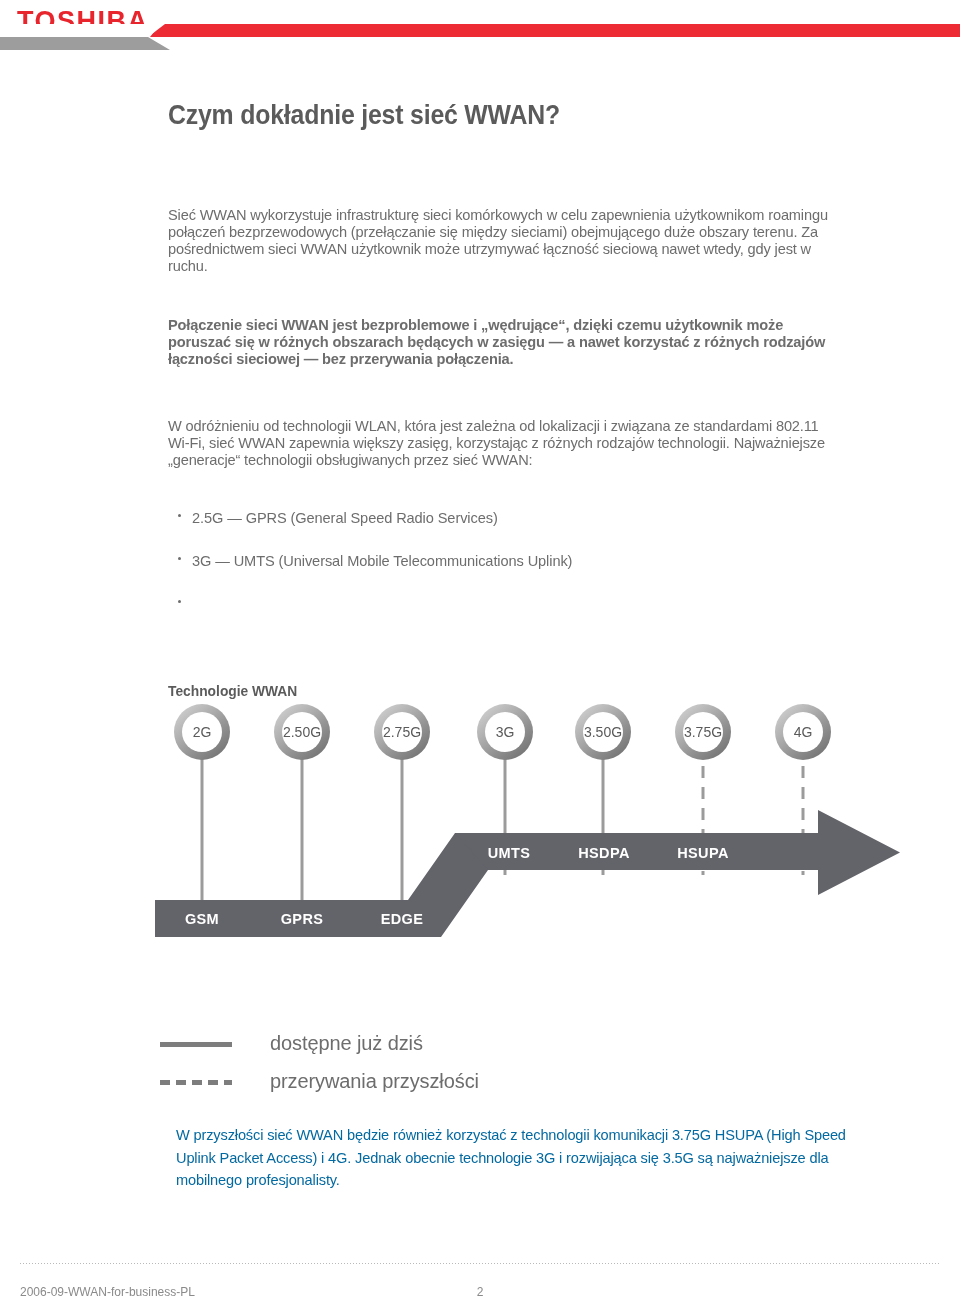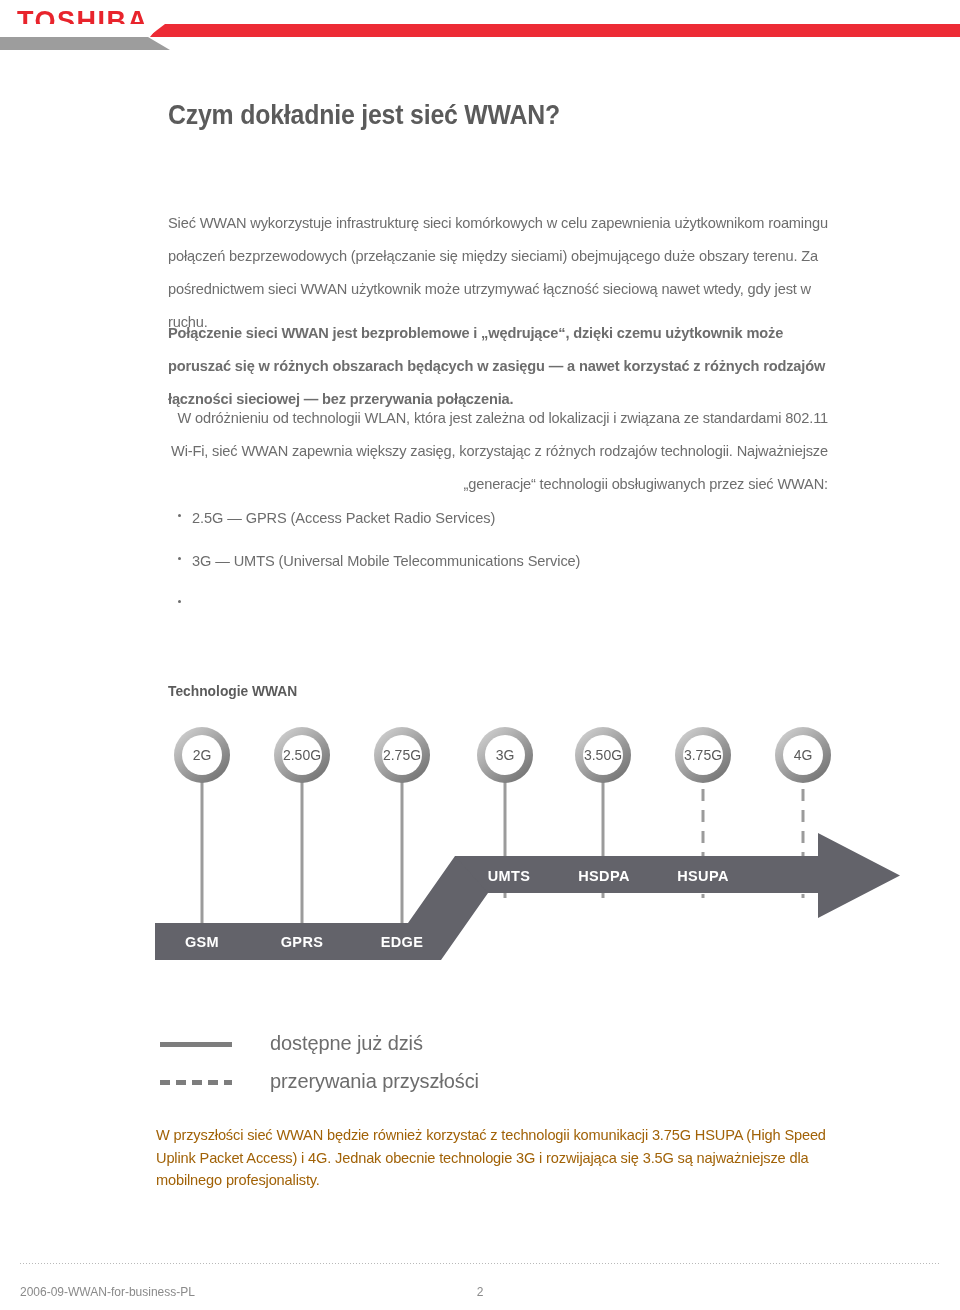--- a/index.html
+++ b/index.html
@@ -26,21 +26,21 @@
     position:absolute; left:168px; top:100px;
     font-family:"Liberation Sans Narrow","Liberation Sans",sans-serif;
     font-weight:bold; font-size:27px; color:#5b5b5b;
     letter-spacing:-0.2px;
     transform: scaleX(0.92); transform-origin: left center;
   }
 
   
   .body-col { position:absolute; left:168px; width:660px; }
   p.para {
-    font-size:14.6px; line-height:33px; color:#6d6d6d;
+    font-size:14.6px; line-height:17px; color:#6d6d6d;
     letter-spacing:-0.15px;
   }
   #para1 { top: 207px; }
   #para2 { top: 317px; }
   #para3 { top: 402px; }
 
   
   .bullets { position:absolute; left:168px; top:508px; width:680px; }
   .bullet-row {
     position:relative; height:43px;
@@ -55,21 +55,21 @@
 
   
   .subhead {
     position:absolute; left:168px; top:682px;
     font-family:"Liberation Sans Narrow","Liberation Sans",sans-serif;
     font-weight:bold; font-size:15px; color:#5b5b5b;
     transform: scaleX(0.92); transform-origin:left center;
   }
 
   
-  .diagram { position:absolute; left:0; top:723px; width:960px; height:270px; }
+  .diagram { position:absolute; left:0; top:700px; width:960px; height:270px; }
   .diagram svg { display:block; }
 
   .node-label {
     font-family:"Liberation Sans", sans-serif;
     font-size:14px; fill:#5a5a5a;
   }
   .bar-label {
     font-family:"Liberation Sans", sans-serif;
     font-size:14.5px; font-weight:bold; fill:#ffffff;
     letter-spacing:0.4px;
@@ -87,22 +87,22 @@
     width:72px; height:5px;
     background: repeating-linear-gradient(to right,
       #7d7d7d 0px, #7d7d7d 10px, #ffffff 10px, #ffffff 16px);
   }
   .legend-text {
     position:absolute; left:110px; top:0;
     font-size:20px; color:#6d6d6d; letter-spacing:-0.1px;
   }
 
   
-  #para4 { position:absolute; left:156px; top:1124px; width:670px;
-           font-size:14.6px; line-height:22.5px; color:#a16207;
+  #para4 { position:absolute; left:176px; top:1124px; width:670px;
+           font-size:14.6px; line-height:22.5px; color:#0369a1;
            letter-spacing:-0.15px; }
 
   
   .footer-rule {
     position:absolute; left:20px; top:1263px; width:920px; height:1px;
     background: repeating-linear-gradient(to right,
       #b9b9b9 0px, #b9b9b9 1px, #ffffff 1px, #ffffff 3px);
   }
   .footer-left {
     position:absolute; left:20px; top:1285px;
@@ -125,30 +125,30 @@
       <path d="M165 0 L960 0 L960 13 L148 13 Z" fill="#ed2b35"></path>
       <path d="M0 13 L148 13 L170 26 L0 26 Z" fill="#9d9d9d"></path>
       <path d="M0 0 L160 0 L150 13 L0 13 Z" fill="#ffffff"></path>
     </svg>
   </div>
 
   <div class="title">Czym dokładnie jest sieć WWAN?</div>
 
   <p class="para body-col" id="para1" style="top:207px;">Sieć WWAN wykorzystuje infrastrukturę sieci komórkowych w celu zapewnienia użytkownikom roamingu połączeń bezprzewodowych (przełączanie się między sieciami) obejmującego duże obszary terenu. Za pośrednictwem sieci WWAN użytkownik może utrzymywać łączność sieciową nawet wtedy, gdy jest w ruchu.</p>
   <p class="para body-col" id="para2" style="top:317px;font-weight:bold;">Połączenie sieci WWAN jest bezproblemowe i „wędrujące“, dzięki czemu użytkownik może poruszać się w różnych obszarach będących w zasięgu — a nawet korzystać z różnych rodzajów łączności sieciowej — bez przerywania połączenia.</p>
-  <p class="para body-col" id="para3" style="top:402px;text-align:right;">W odróżnieniu od technologii WLAN, która jest zależna od lokalizacji i związana ze standardami 802.11 Wi-Fi, sieć WWAN zapewnia większy zasięg, korzystając z różnych rodzajów technologii. Najważniejsze „generacje“ technologii obsługiwanych przez sieć WWAN:</p>
+  <p class="para body-col" id="para3" style="top:418px;">W odróżnieniu od technologii WLAN, która jest zależna od lokalizacji i związana ze standardami 802.11 Wi-Fi, sieć WWAN zapewnia większy zasięg, korzystając z różnych rodzajów technologii. Najważniejsze „generacje“ technologii obsługiwanych przez sieć WWAN:</p>
 
   <div class="bullets">
     <div class="bullet-row">
       <span class="bullet-dot"></span>
-      <span class="bullet-text">2.5G — GPRS (Access Packet Radio Services)</span>
+      <span class="bullet-text">2.5G — GPRS (General Speed Radio Services)</span>
     </div>
     <div class="bullet-row">
       <span class="bullet-dot"></span>
-      <span class="bullet-text">3G — UMTS (Universal Mobile Telecommunications Service)</span>
+      <span class="bullet-text">3G — UMTS (Universal Mobile Telecommunications Uplink)</span>
     </div>
     <div class="bullet-row">
       <span class="bullet-dot"></span>
     </div>
   </div>
 
   <div class="subhead">Technologie WWAN</div>
 
   <div class="diagram">
     <svg width="960" height="270" viewBox="0 0 960 270">

